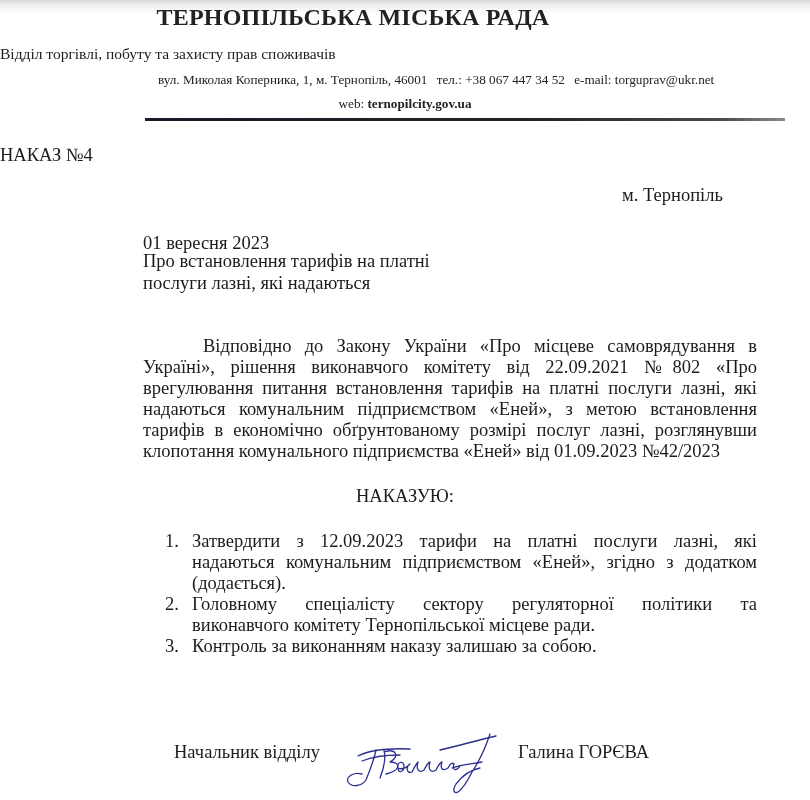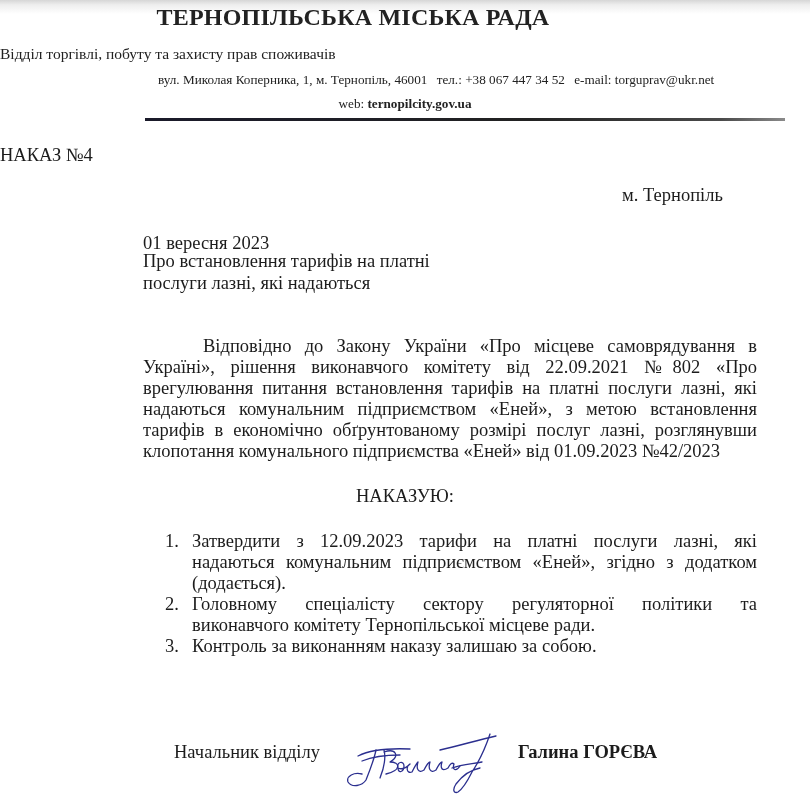--- a/index.html
+++ b/index.html
@@ -130,21 +130,20 @@
     .li .ln.last { text-align-last: left; }
 
     
     .sig-role {
       left: 174px; top: 742px;
       font-size: 18.5px;
     }
     .sig-name {
       left: 518px; top: 742px;
       font-size: 18.5px;
-      font-weight: bold;
     }
     .signature {
       position: absolute;
       left: 340px; top: 728px;
       width: 170px; height: 72px;
     }
   </style>
 </head>
 <body>
 

